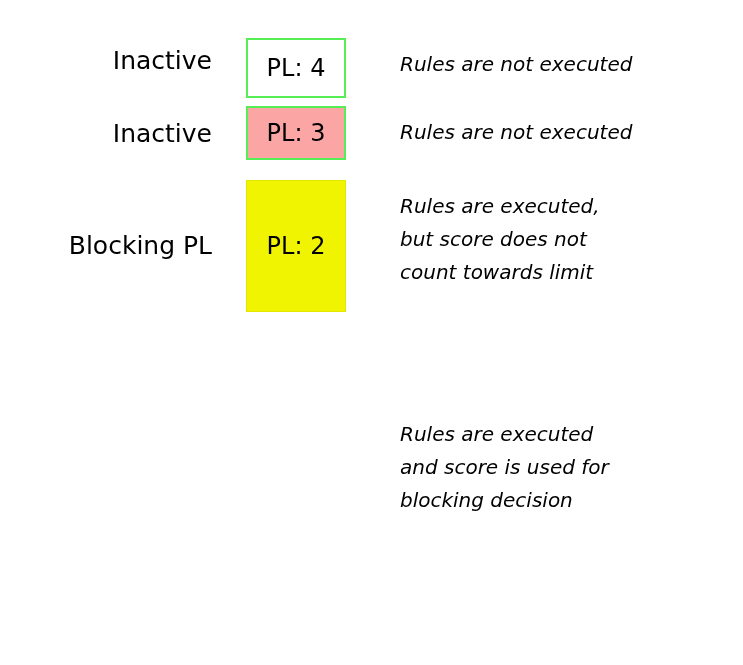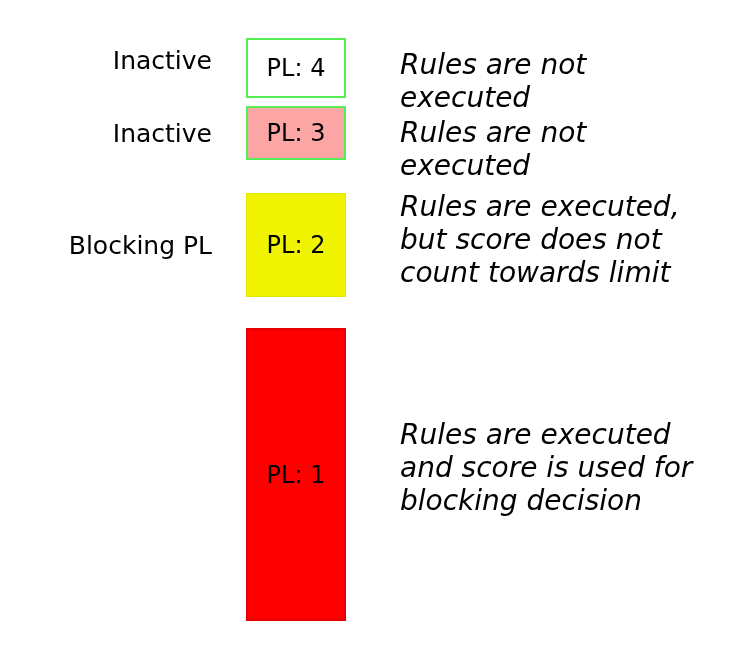--- a/index.html
+++ b/index.html
@@ -36,36 +36,36 @@
     align-items: center;
     justify-content: center;
     font-size: 24px;
     color: #000000;
   }
   .row-desc {
     position: absolute;
     left: 400px;
     width: 320px;
     font-style: italic;
-    font-size: 28px;
+    font-size: 20px;
     line-height: 33px;
     white-space: pre-line;
     color: #000000;
   }
   
   .label-1 { top: 38px;  height: 44px; }
   .box-1   { top: 38px;  height: 60px; }
   .desc-1  { top: 48px; }
   
   .label-2 { top: 106px; height: 54px; }
   .box-2   { top: 106px; height: 54px; }
   .desc-2  { top: 116px; }
   
   .label-3 { top: 193px; height: 104px; }
-  .box-3   { top: 193px; height: 104px; border-width: 1px; }
+  .box-3   { top: 180px; height: 132px; border-width: 1px; }
   .desc-3  { top: 190px; }
   
   .label-4 { top: 328px; height: 293px; }
   .box-4   { top: 328px; height: 293px; }
   .desc-4  { top: 418px; }
 </style>
 </head>
 <body>
 
 <div id="canvas">
@@ -77,18 +77,17 @@
   <div class="row-label label-2">Inactive</div>
   <div class="pl-box box-2" style="background: #fca5a5; border-color: rgb(85, 238, 85);">PL: 3</div>
   <div class="row-desc desc-2">Rules are not executed</div>
 
   <div class="row-label label-3">Blocking PL</div>
   <div class="pl-box box-3" style="background: rgb(240, 244, 0); border-color: rgb(227, 231, 0);">PL: 2</div>
   <div class="row-desc desc-3">Rules are executed,
 but score does not
 count towards limit</div>
 
-  <div class="pl-box box-4" style="background: rgb(255, 0, 0); border-color: rgb(230, 0, 0);">PL: 1</div>
   <div class="row-desc desc-4">Rules are executed
 and score is used for
 blocking decision</div>
 
 </div>
 
 </body></html>

